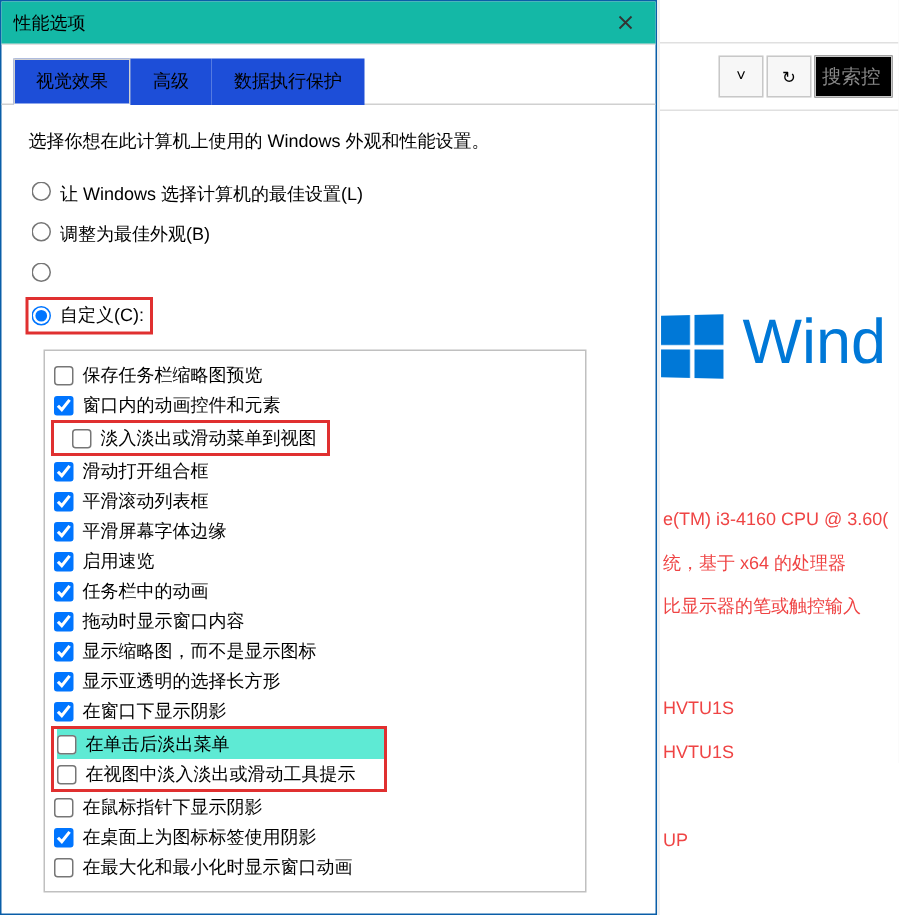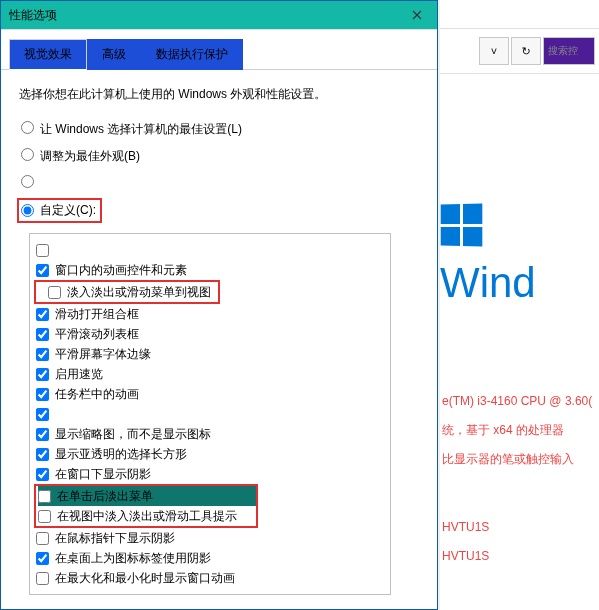--- a/index.html
+++ b/index.html
@@ -124,21 +124,21 @@
     margin-left: -2px;
   }
   .hl-red-block {
     border: 2px solid #e03030;
     width: 224px;
     box-sizing: border-box;
     padding-left: 2px;
     margin-left: -2px;
   }
   .sel-row {
-    background: #0f766e;
+    background: #5eead4;
   }
 
   
   .bgwin {
     position: absolute;
     left: 440px;
     top: 0;
     width: 159px;
     height: 610px;
     background: #ffffff;
@@ -160,38 +160,37 @@
   .bg-tool-btn {
     width: 28px; height: 26px;
     border: 1px solid #c8c8c8;
     display: flex; align-items: center; justify-content: center;
     background: #f7f7f7;
     font-size: 11px;
   }
   .bg-search {
     height: 26px;
     border: 1px solid #c8c8c8;
-    background: #4c1d95;
+    background: #000000;
     width: 46px;
-    font-size: 10px;
+    font-size: 13px;
     color: #888;
     padding-left: 4px;
     display: flex; align-items: center;
     overflow: hidden;
   }
   .bg-body {
     padding: 10px 0 0 0;
   }
   .bg-brand {
     display: flex;
-    align-items: flex-start;
+    align-items: flex-end;
     gap: 13px;
     margin-top: 120px;
     margin-left: 0;
-    flex-direction: column;
   }
   .winlogo {
     width: 42px; height: 42px;
     display: grid;
     grid-template-columns: 1fr 1fr;
     grid-template-rows: 1fr 1fr;
     gap: 3px;
     transform: perspective(120px) rotateY(-8deg);
   }
   .winlogo div { background: #0078d7; }
@@ -285,20 +284,21 @@
           <span class="hl-red-radio">
             <input type="radio" name="perf" checked="" style="">
             <span>自定义(C):</span>
           </span>
         </label>
       </div>
 
     <div class="checklist" id="checklist">
         <label class="check-row">
           <input type="checkbox" style="">
+          <span>保存任务栏缩略图预览</span>
         </label>
         <label class="check-row">
           <input type="checkbox" checked="" style="">
           <span>窗口内的动画控件和元素</span>
         </label>
         <div class="hl-red-row">
           <label class="check-row">
             <input type="checkbox" style="">
             <span>淡入淡出或滑动菜单到视图</span>
           </label>
@@ -318,20 +318,21 @@
         <label class="check-row">
           <input type="checkbox" checked="" style="">
           <span>启用速览</span>
         </label>
         <label class="check-row">
           <input type="checkbox" checked="" style="">
           <span>任务栏中的动画</span>
         </label>
         <label class="check-row">
           <input type="checkbox" checked="" style="">
+          <span>拖动时显示窗口内容</span>
         </label>
         <label class="check-row">
           <input type="checkbox" checked="" style="">
           <span>显示缩略图，而不是显示图标</span>
         </label>
         <label class="check-row">
           <input type="checkbox" checked="" style="">
           <span>显示亚透明的选择长方形</span>
         </label>
         <label class="check-row">

